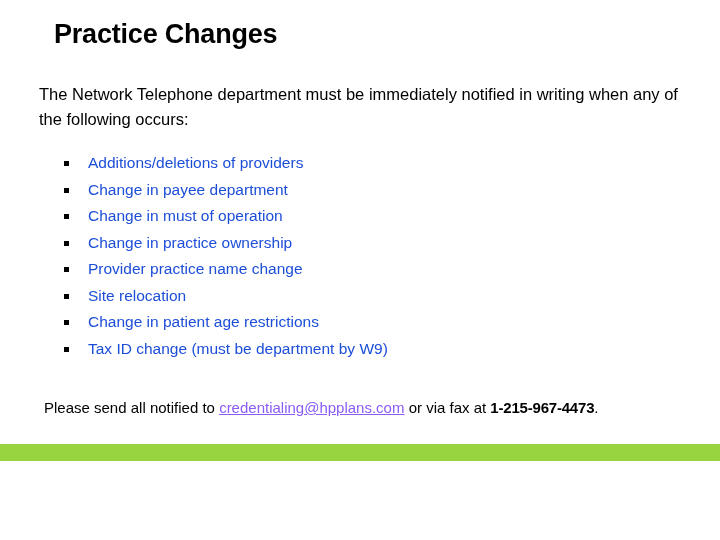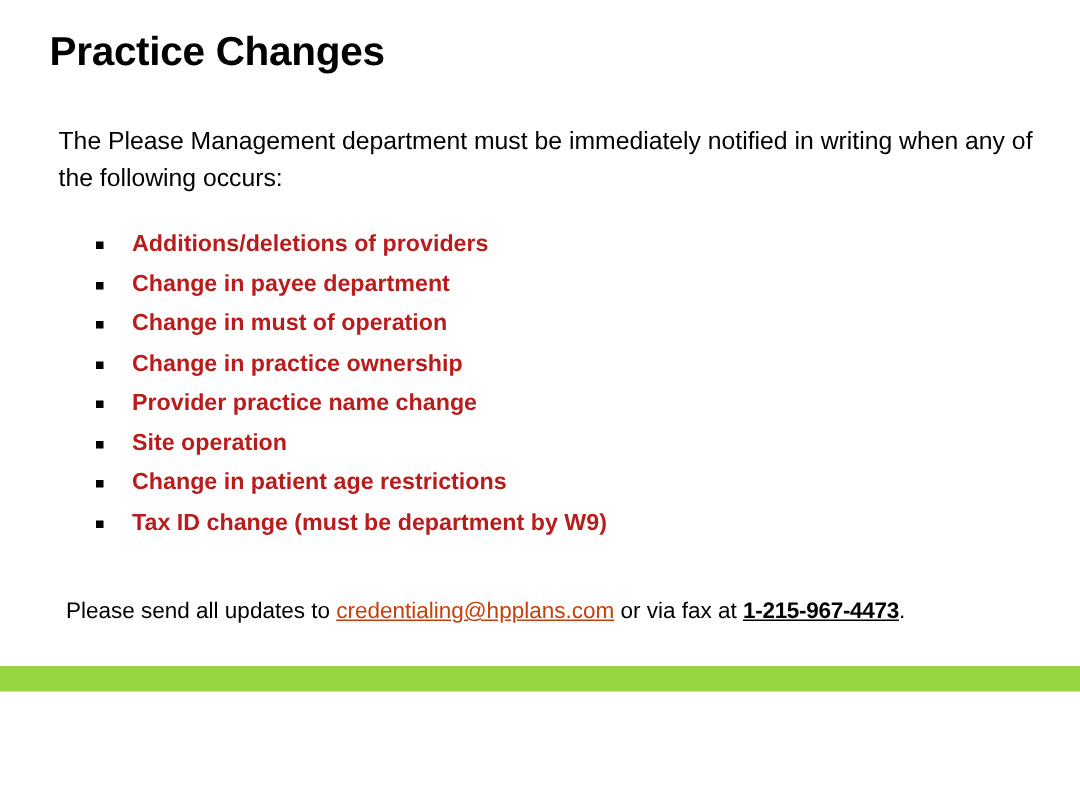--- a/index.html
+++ b/index.html
@@ -12,21 +12,21 @@
     background: #ffffff;
     font-family: "Liberation Sans", sans-serif;
     color: #000000;
     overflow: hidden;
     position: relative;
   }
 
   
   #slide-title {
     position: absolute;
-    left: 33px;
+    left: 54px;
     top: 17px;
     font-size: 27px;
     font-weight: bold;
     letter-spacing: -0.2px;
     color: #000000;
     line-height: 34px;
     white-space: nowrap;
   }
 
   
@@ -49,23 +49,22 @@
     list-style: none;
     margin: 0;
     padding: 0;
   }
   #bullet-list .bullet-row {
     position: relative;
     height: 26.5px;
     line-height: 26.5px;
     padding-left: 49px;
     font-size: 15.5px;
-    color: #b91c1c;
+    color: #1d4ed8;
     white-space: nowrap;
-    font-weight: bold;
   }
   #bullet-list .bullet-marker {
     position: absolute;
     left: 25px;
     top: 50%;
     width: 5px;
     height: 5px;
     margin-top: -2px;
     background: #000000;
     display: block;
@@ -75,27 +74,26 @@
   #contact-line {
     position: absolute;
     left: 44px;
     top: 398px;
     font-size: 15px;
     line-height: 20px;
     color: #000000;
     white-space: nowrap;
   }
   #contact-email {
-    color: #c2410c;
+    color: #8b5cf6;
     text-decoration: underline;
   }
   #contact-fax {
     font-weight: bold;
     letter-spacing: -0.2px;
-    text-decoration: underline;
   }
 
   
   #green-bar {
     position: absolute;
     left: 0;
     top: 444px;
     width: 720px;
     height: 17px;
     background: #97d43f;
@@ -108,21 +106,21 @@
     top: 461px;
     width: 720px;
     height: 79px;
   }
 </style>
 </head>
 <body>
 
 <div id="slide-title">Practice Changes</div>
 
-<div id="intro-paragraph">The Please Management department must be immediately notified in writing when any of the following occurs:</div>
+<div id="intro-paragraph">The Network Telephone department must be immediately notified in writing when any of the following occurs:</div>
 
 <ul id="bullet-list">
   <li class="bullet-row">
     <span class="bullet-marker"></span>
     <span>Additions/deletions of providers</span>
   </li>
   <li class="bullet-row">
     <span class="bullet-marker"></span>
     <span>Change in payee department</span>
   </li>
@@ -133,33 +131,33 @@
   <li class="bullet-row">
     <span class="bullet-marker"></span>
     <span>Change in practice ownership</span>
   </li>
   <li class="bullet-row">
     <span class="bullet-marker"></span>
     <span>Provider practice name change</span>
   </li>
   <li class="bullet-row">
     <span class="bullet-marker"></span>
-    <span>Site operation</span>
+    <span>Site relocation</span>
   </li>
   <li class="bullet-row">
     <span class="bullet-marker"></span>
     <span>Change in patient age restrictions</span>
   </li>
   <li class="bullet-row">
     <span class="bullet-marker"></span>
     <span>Tax ID change (must be department by W9)</span>
   </li>
 </ul>
 
-<div id="contact-line"><span>Please send all updates to </span><a id="contact-email" href="#">credentialing@hpplans.com</a><span> or via fax at </span><span id="contact-fax">1-215-967-4473</span><span>.</span></div>
+<div id="contact-line"><span>Please send all notified to </span><a id="contact-email" href="#">credentialing@hpplans.com</a><span> or via fax at </span><span id="contact-fax">1-215-967-4473</span><span>.</span></div>
 
 <div id="green-bar"></div>
 
 <div id="footer">
 
   
 
   
 
   

